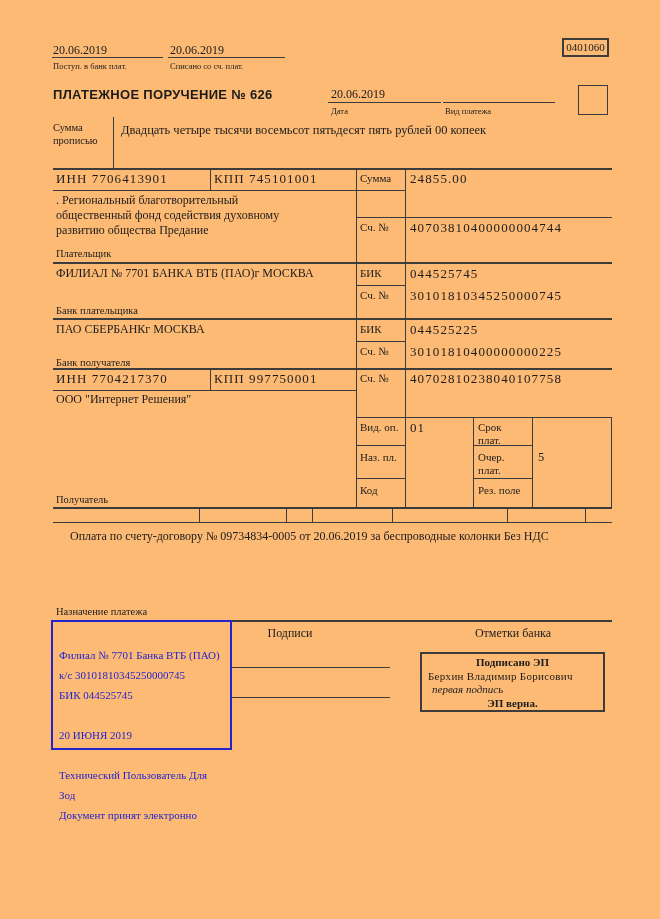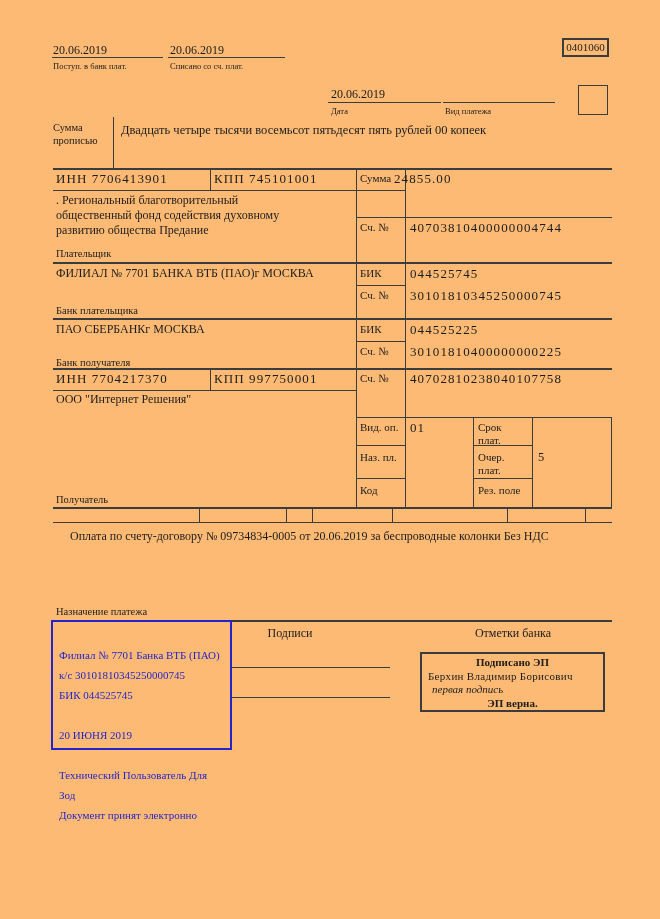--- a/index.html
+++ b/index.html
@@ -43,20 +43,21 @@
   <div class="t sz8" style="left:53px;top:61px;">Поступ. в банк плат.</div>
 
   <div class="t" style="left:170px;top:43px;">20.06.2019</div>
   <div class="hl" style="left:168px;top:57px;width:117px;"></div>
   <div class="t sz8" style="left:170px;top:61px;">Списано со сч. плат.</div>
 
   <div class="box" style="left:562px;top:38px;width:47px;height:19px;">
     <div class="t sz11 ctr" style="left:0;top:1px;width:43px;">0401060</div>
   </div>
 
+  <div class="t title" style="left:53px;top:87px;">ПЛАТЕЖНОЕ ПОРУЧЕНИЕ № 626</div>
   <div class="t" style="left:331px;top:87px;">20.06.2019</div>
   <div class="hl" style="left:328px;top:102px;width:113px;"></div>
   <div class="t sz8" style="left:331px;top:106px;">Дата</div>
   <div class="hl" style="left:443px;top:102px;width:112px;"></div>
   <div class="t sz8" style="left:445px;top:106px;">Вид платежа</div>
   <div class="box1" style="left:578px;top:85px;width:30px;height:30px;"></div>
 
   <div class="t sz10" style="left:53px;top:121px;width:58px;">Сумма
 прописью</div>
   <div class="vl" style="left:113px;top:117px;height:51px;"></div>
@@ -91,21 +92,21 @@
   <div class="vl" style="left:199px;top:507px;height:15px;"></div>
   <div class="vl" style="left:286px;top:507px;height:15px;"></div>
   <div class="vl" style="left:312px;top:507px;height:15px;"></div>
   <div class="vl" style="left:392px;top:507px;height:15px;"></div>
   <div class="vl" style="left:507px;top:507px;height:15px;"></div>
   <div class="vl" style="left:585px;top:507px;height:15px;"></div>
 
   <div class="t num" style="left:56px;top:171px;">ИНН 7706413901</div>
   <div class="t num" style="left:214px;top:171px;">КПП 745101001</div>
   <div class="t sz11" style="left:360px;top:172px;">Сумма</div>
-  <div class="t num" style="left:394px;top:171px;">24855.00</div>
+  <div class="t num" style="left:410px;top:171px;">24855.00</div>
   <div class="t" style="left:56px;top:193px;width:298px;">. Региональный благотворительный
 общественный фонд содействия духовному
 развитию общества Предание</div>
   <div class="t sz11" style="left:360px;top:221px;">Сч. №</div>
   <div class="t num" style="left:410px;top:220px;">40703810400000004744</div>
   <div class="t sz10" style="left:56px;top:247px;">Плательщик</div>
 
   <div class="t" style="left:56px;top:266px;">ФИЛИАЛ № 7701 БАНКА ВТБ (ПАО)г МОСКВА</div>
   <div class="t sz11" style="left:360px;top:267px;">БИК</div>
   <div class="t num" style="left:410px;top:266px;">044525745</div>

